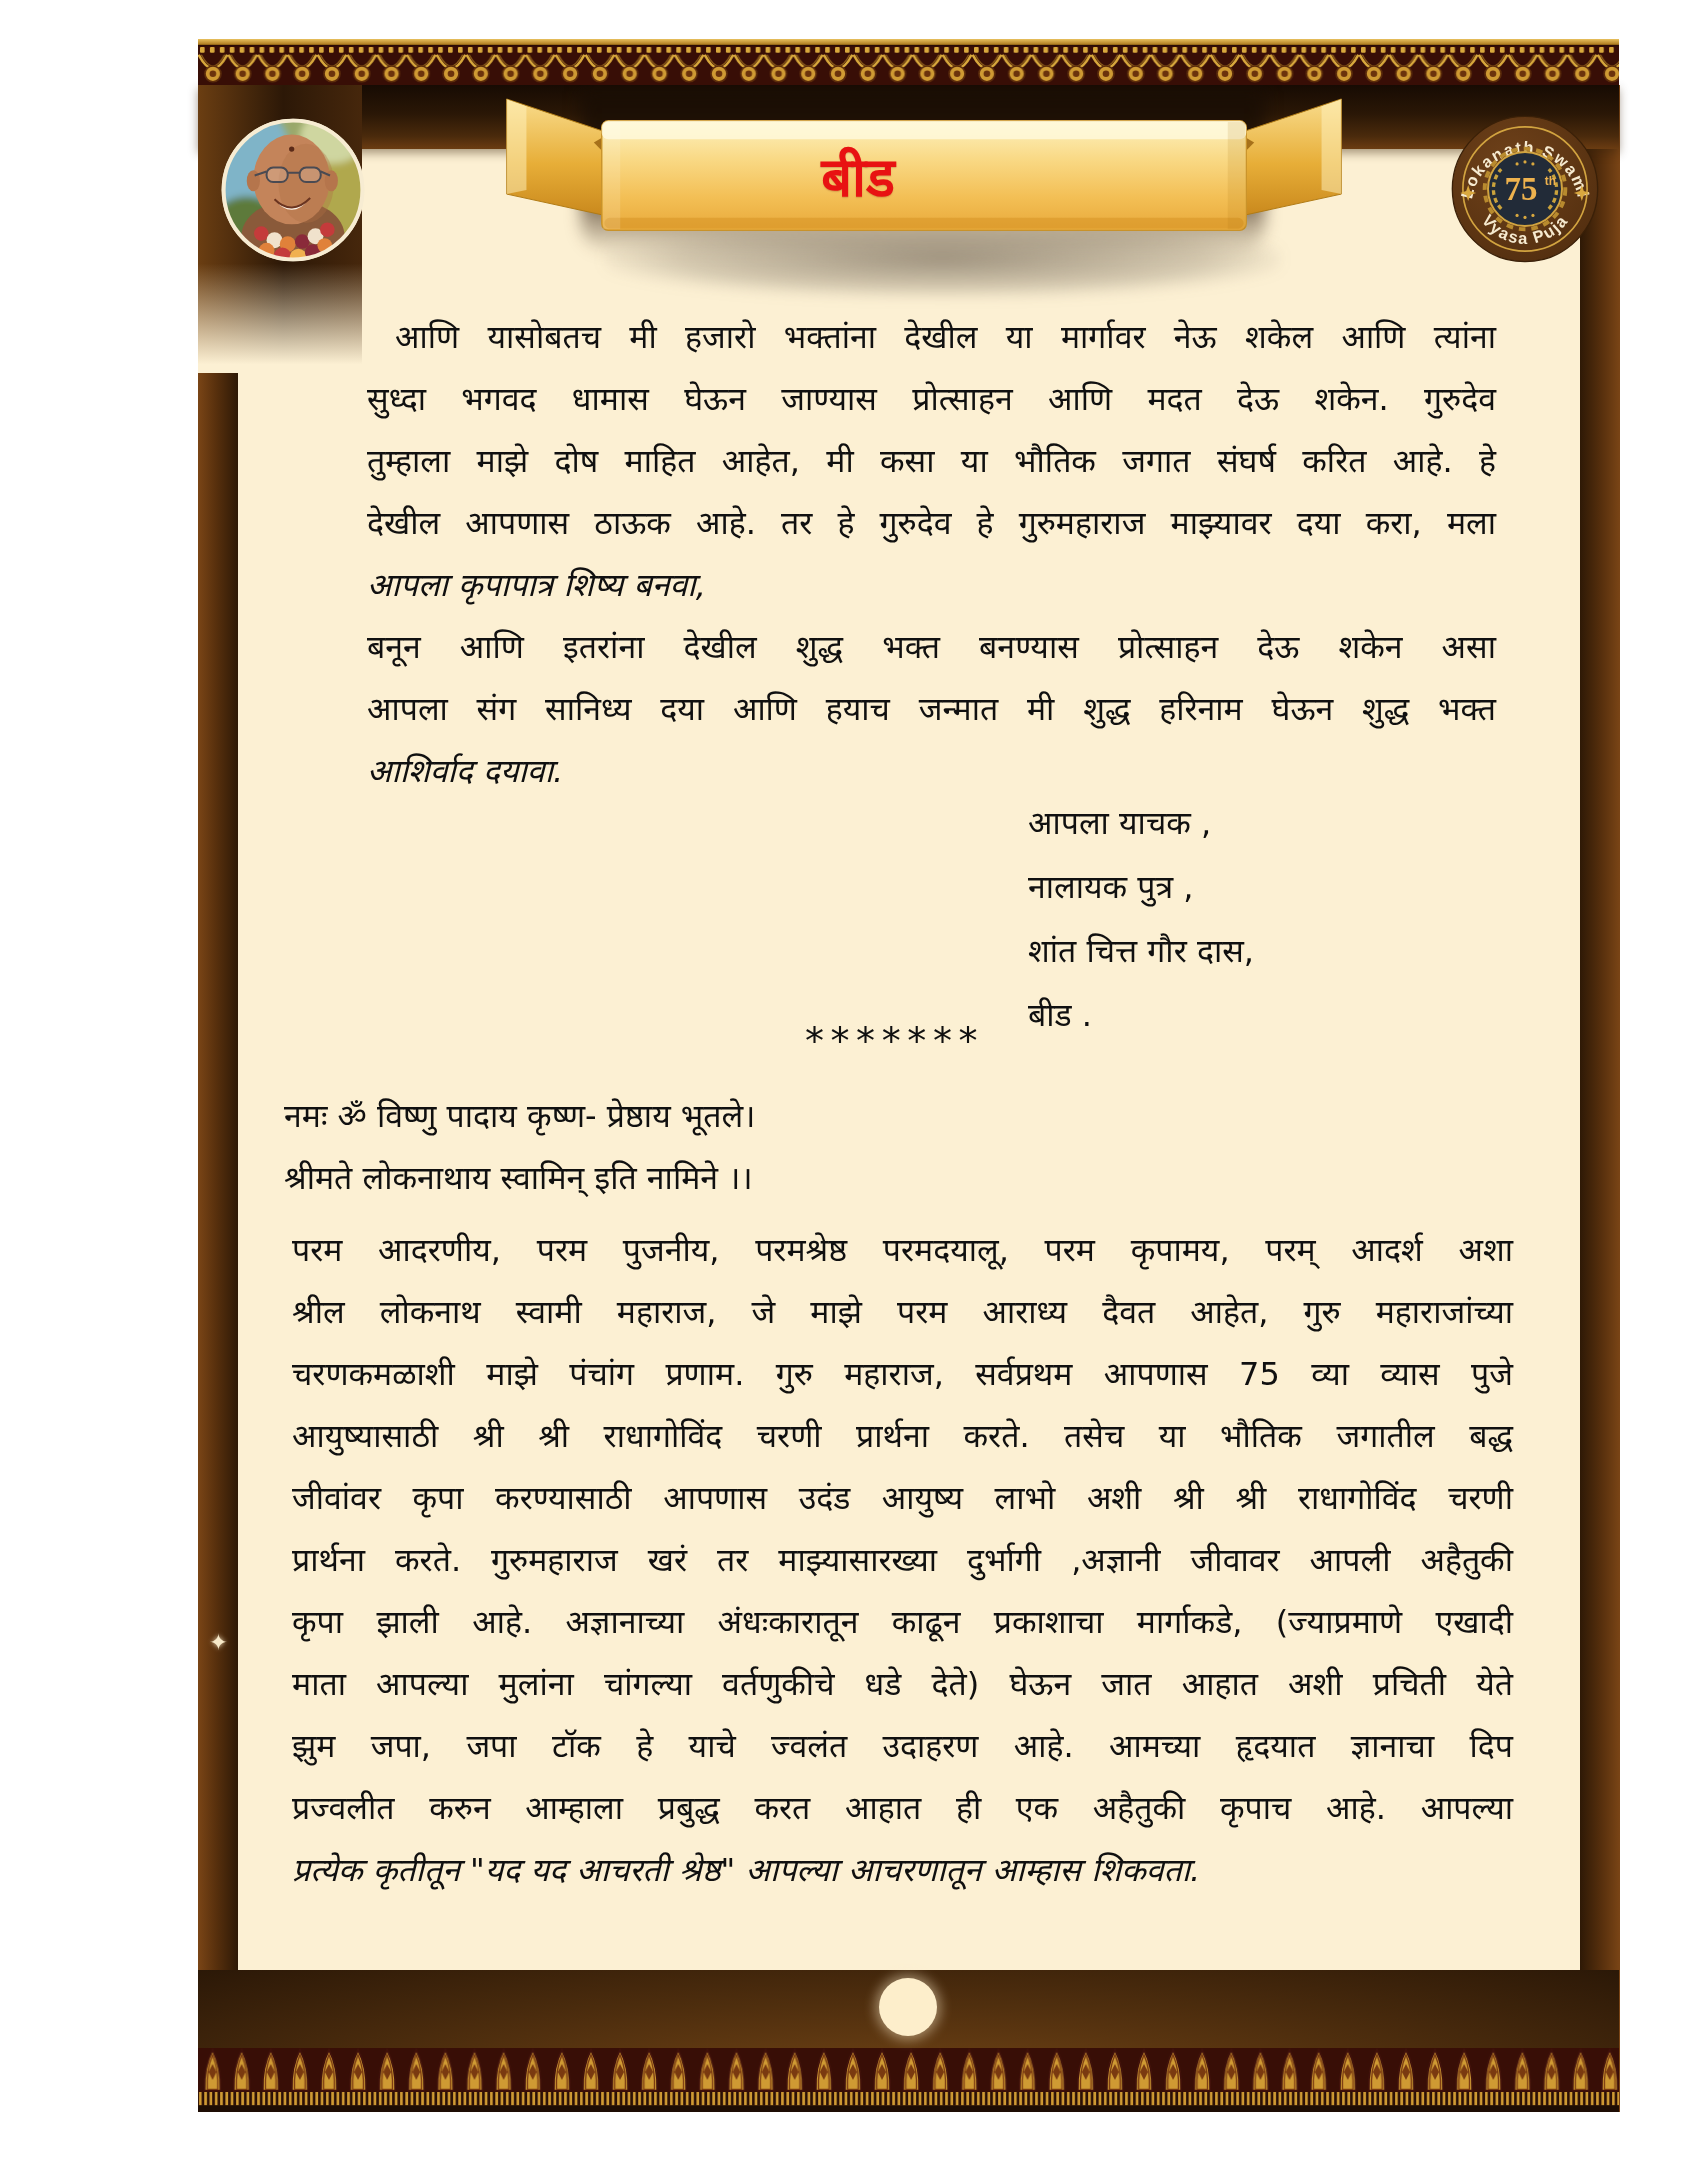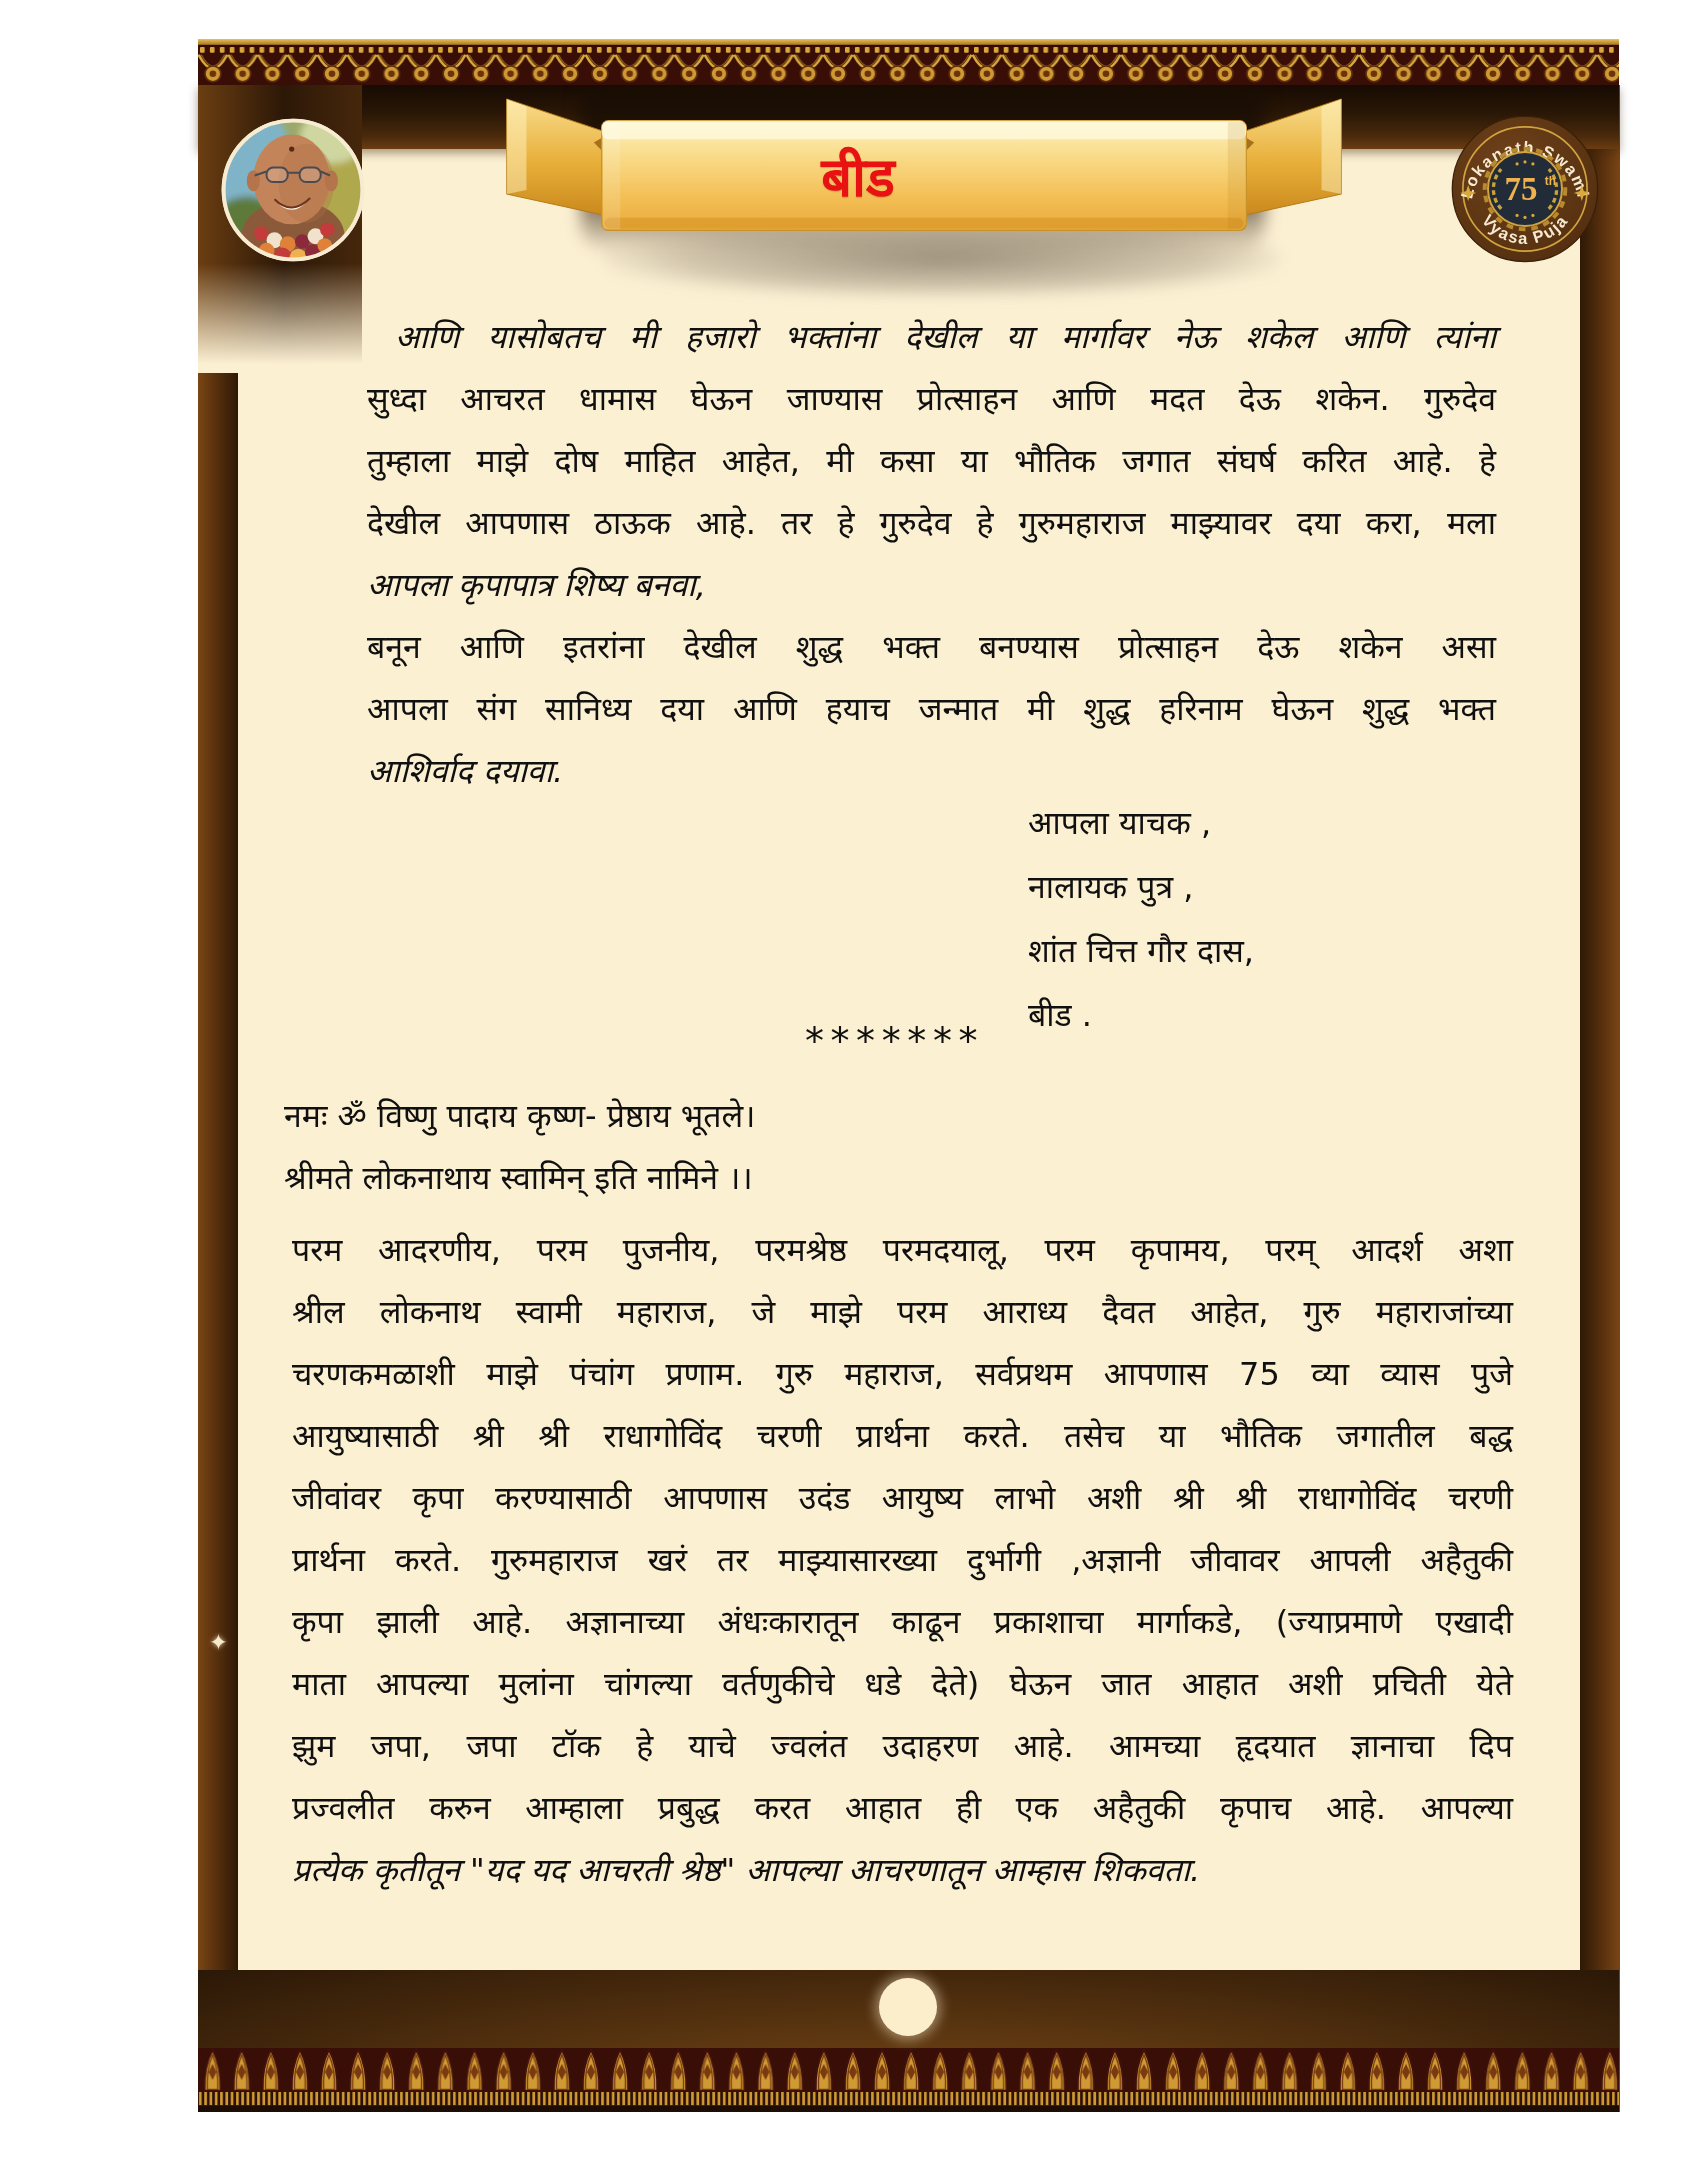--- a/index.html
+++ b/index.html
@@ -46,21 +46,21 @@
   #banner-title{left:601px;top:132px;width:514px;height:86px;z-index:8;
     display:flex;align-items:center;justify-content:center;
     color:#e81212;font-size:54px;font-weight:bold;
     text-shadow:0 1.3px 1.3px rgba(120,30,10,.25);}
   #badge{left:1451px;top:115px;width:148px;height:148px;z-index:7;}
 
   
   .bodytext{color:#101010;font-size:32px;line-height:62px;z-index:8;}
   .pline{width:100%;text-align:justify;text-align-last:justify;white-space:normal;}
   .pline.noj{text-align:left;text-align-last:left;font-style:italic;}
-  .indent1{text-indent:28px;font-style:italic;}
+  .indent1{text-indent:28px;}
   #para1{left:367px;top:306px;width:1129px;}
   #para2{left:292px;top:1219px;width:1221px;}
   #signature{left:1028px;top:791px;width:529px;line-height:64px;}
   #separator{left:284px;top:1019px;width:1221px;text-align:center;font-size:38px;
              letter-spacing:6.6px;color:#101010;z-index:8;}
   #mantra{left:284px;top:1085px;width:1221px;text-align:left;line-height:62px;}
 </style>
 </head>
 <body>
 
@@ -221,21 +221,21 @@
     <circle cx="12" cy="-38" r="2.4" fill="#d9a83f"></circle>
     <circle cx="-12" cy="40" r="2.4" fill="#d9a83f"></circle>
       <circle cx="0" cy="43" r="2.4" fill="#d9a83f"></circle>
     <circle cx="12" cy="40" r="2.4" fill="#d9a83f"></circle>
     <text x="-6" y="16" text-anchor="middle" font-family="Liberation Serif, serif" font-size="50" font-weight="bold" fill="#eeb24e">75</text>
     <text x="30" y="-6" font-family="Liberation Sans, sans-serif" font-size="18" font-weight="bold" fill="#eeb24e">th</text>
   </svg>
 
   <div class="abs bodytext" id="para1">
     <div class="pline indent1">आणि यासोबतच मी हजारो भक्तांना देखील या मार्गावर नेऊ शकेल आणि त्यांना</div>
-    <div class="pline">सुध्दा आचरत धामास घेऊन जाण्यास प्रोत्साहन आणि मदत देऊ शकेन.  गुरुदेव</div>
+    <div class="pline">सुध्दा भगवद धामास घेऊन जाण्यास प्रोत्साहन आणि मदत देऊ शकेन.  गुरुदेव</div>
     <div class="pline">तुम्हाला माझे दोष माहित आहेत, मी कसा या भौतिक जगात संघर्ष करित आहे.  हे</div>
     <div class="pline">देखील आपणास ठाऊक आहे. तर हे गुरुदेव हे गुरुमहाराज माझ्यावर दया करा, मला</div>
     <div class="pline noj">आपला कृपापात्र शिष्य बनवा,</div>
     <div class="pline">बनून आणि इतरांना देखील शुद्ध भक्त बनण्यास प्रोत्साहन देऊ शकेन असा</div>
     <div class="pline">आपला संग सानिध्य दया आणि हयाच जन्मात मी शुद्ध हरिनाम घेऊन शुद्ध भक्त</div>
     <div class="pline noj">आशिर्वाद दयावा.</div>
   </div>
 
   <div class="abs bodytext" id="signature">
     <div>आपला याचक ,</div>

